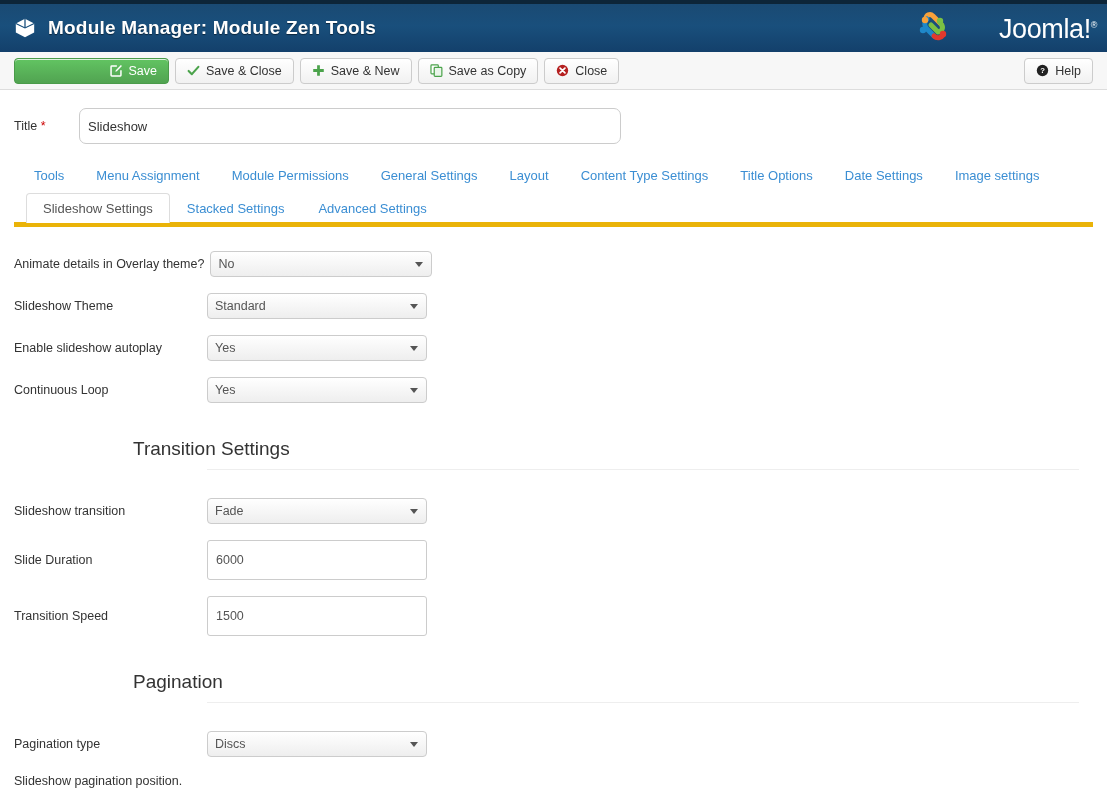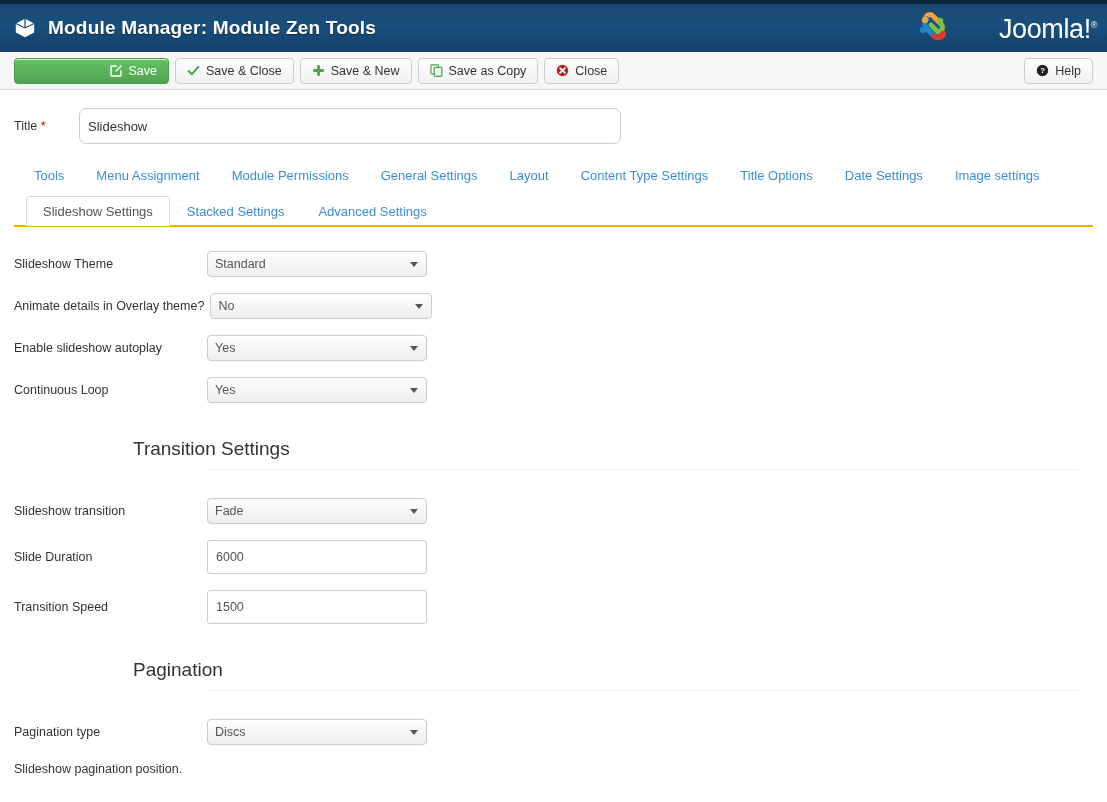--- a/index.html
+++ b/index.html
@@ -133,21 +133,21 @@
     padding: 0 16px;
     white-space: nowrap;
     cursor: pointer;
   }
   .tabs-primary a:first-child { padding-left: 20px; }
 
   .tabs-secondary {
     display: flex;
     align-items: flex-end;
     margin-top: 14px;
-    border-bottom: 2px solid #eab308;
+    border-bottom: 5px solid #eab308;
     padding-left: 12px;
     height: 30px;
   }
   .tab2 {
     font-size: 13px;
     color: #3b8ed3;
     text-decoration: none;
     padding: 5px 16px;
     cursor: pointer;
     line-height: 19px;
@@ -206,21 +206,21 @@
     border-left: 4px solid transparent;
     border-right: 4px solid transparent;
     border-top: 5px solid #555555;
     pointer-events: none;
   }
   .sel-220 { width: 220px; }
   .sel-222 { width: 222px; }
 
   input.txt {
     width: 220px;
-    height: 34px;
+    height: 40px;
     padding: 3px 8px;
     font-size: 12.5px;
     font-family: "Liberation Sans", sans-serif;
     color: #555555;
     border: 1px solid #cccccc;
     border-radius: 3px;
     background: #ffffff;
     outline: none;
   }
 
@@ -362,40 +362,40 @@
 
   <div class="tabs-secondary">
     <a class="tab2 active">Slideshow Settings</a>
     <a class="tab2">Stacked Settings</a>
     <a class="tab2">Advanced Settings</a>
   </div>
 
   <div class="form-area">
 
     <div class="field-row">
+      <label class="field-label w-auto">Animate details in Overlay theme?</label>
+      <span class="sel-wrap">
+        <select class="sel sel-222">
+          <option>No</option>
+        </select>
+        <span class="caret"></span>
+      </span>
+    </div>
+
+    <div class="field-row">
       <label class="field-label w-fixed">Slideshow Theme</label>
       <span class="sel-wrap">
         <select class="sel sel-220">
           <option>Standard</option>
         </select>
         <span class="caret"></span>
       </span>
     </div>
 
     <div class="field-row">
-      <label class="field-label w-auto">Animate details in Overlay theme?</label>
-      <span class="sel-wrap">
-        <select class="sel sel-222">
-          <option>No</option>
-        </select>
-        <span class="caret"></span>
-      </span>
-    </div>
-
-    <div class="field-row">
       <label class="field-label w-fixed">Enable slideshow autoplay</label>
       <span class="sel-wrap">
         <select class="sel sel-220">
           <option>Yes</option>
         </select>
         <span class="caret"></span>
       </span>
     </div>
 
     <div class="field-row">

